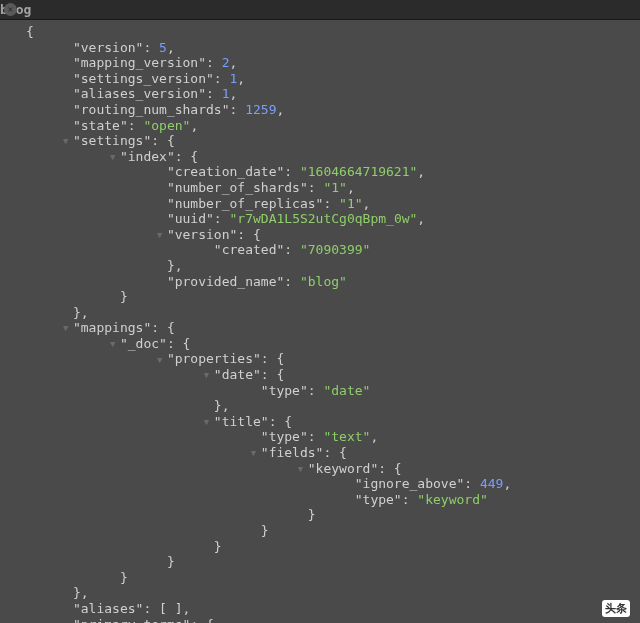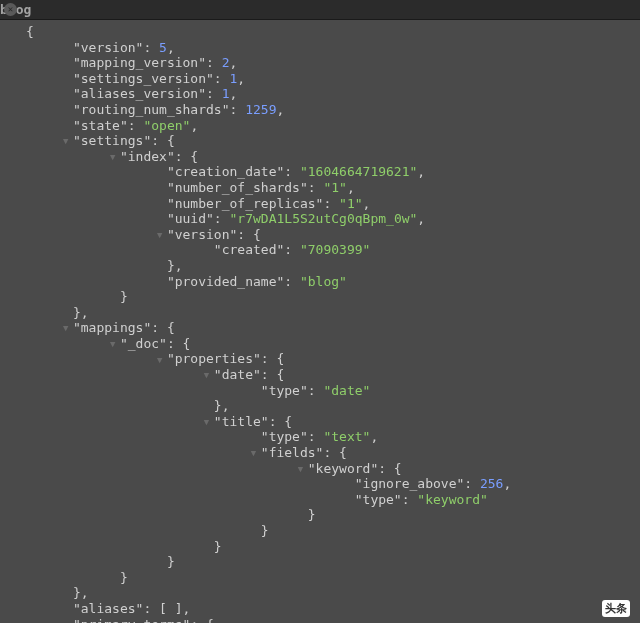--- a/index.html
+++ b/index.html
@@ -113,21 +113,21 @@
     <div class="line">      <span class="toggle">▼</span><span class="key">"mappings"</span><span class="punct">: {</span></div>
     <div class="line">            <span class="toggle">▼</span><span class="key">"_doc"</span><span class="punct">: {</span></div>
     <div class="line">                  <span class="toggle">▼</span><span class="key">"properties"</span><span class="punct">: {</span></div>
     <div class="line">                        <span class="toggle">▼</span><span class="key">"date"</span><span class="punct">: {</span></div>
     <div class="line">                              <span class="toggle"></span><span class="key">"type"</span><span class="punct">: </span><span class="str">"date"</span></div>
     <div class="line">                        <span class="toggle"></span><span class="punct">},</span></div>
     <div class="line">                        <span class="toggle">▼</span><span class="key">"title"</span><span class="punct">: {</span></div>
     <div class="line">                              <span class="toggle"></span><span class="key">"type"</span><span class="punct">: </span><span class="str">"text"</span><span class="punct">,</span></div>
     <div class="line">                              <span class="toggle">▼</span><span class="key">"fields"</span><span class="punct">: {</span></div>
     <div class="line">                                    <span class="toggle">▼</span><span class="key">"keyword"</span><span class="punct">: {</span></div>
-    <div class="line">                                          <span class="toggle"></span><span class="key">"ignore_above"</span><span class="punct">: </span><span class="num">256</span><span class="punct">,</span></div>
+    <div class="line">                                          <span class="toggle"></span><span class="key">"ignore_above"</span><span class="punct">: </span><span class="num">449</span><span class="punct">,</span></div>
     <div class="line">                                          <span class="toggle"></span><span class="key">"type"</span><span class="punct">: </span><span class="str">"keyword"</span></div>
     <div class="line">                                    <span class="toggle"></span><span class="punct">}</span></div>
     <div class="line">                              <span class="toggle"></span><span class="punct">}</span></div>
     <div class="line">                        <span class="toggle"></span><span class="punct">}</span></div>
     <div class="line">                  <span class="toggle"></span><span class="punct">}</span></div>
     <div class="line">            <span class="toggle"></span><span class="punct">}</span></div>
     <div class="line">      <span class="toggle"></span><span class="punct">},</span></div>
     <div class="line">      <span class="toggle"></span><span class="key">"aliases"</span><span class="punct">: [ ],</span></div>
     <div class="line">      <span class="toggle">▼</span><span class="key">"primary_terms"</span><span class="punct">: {</span></div>
   </div>

